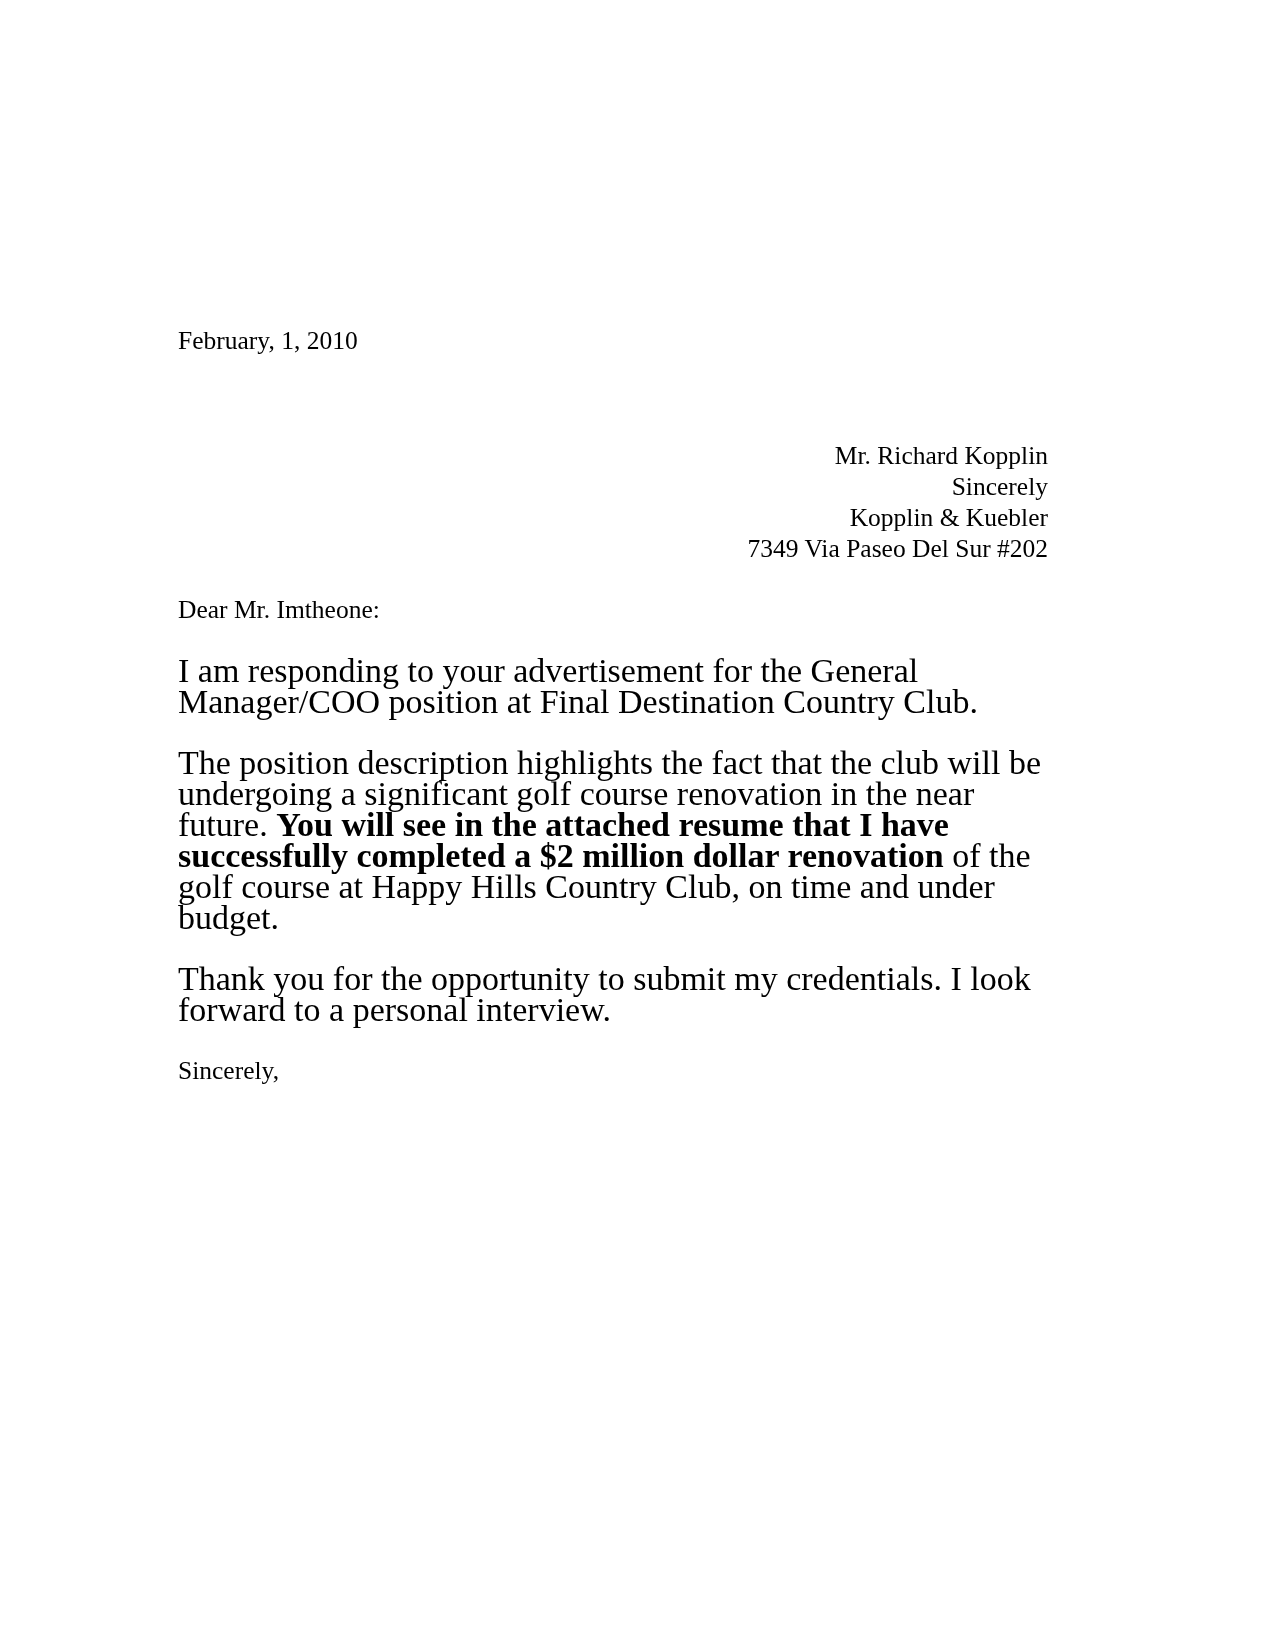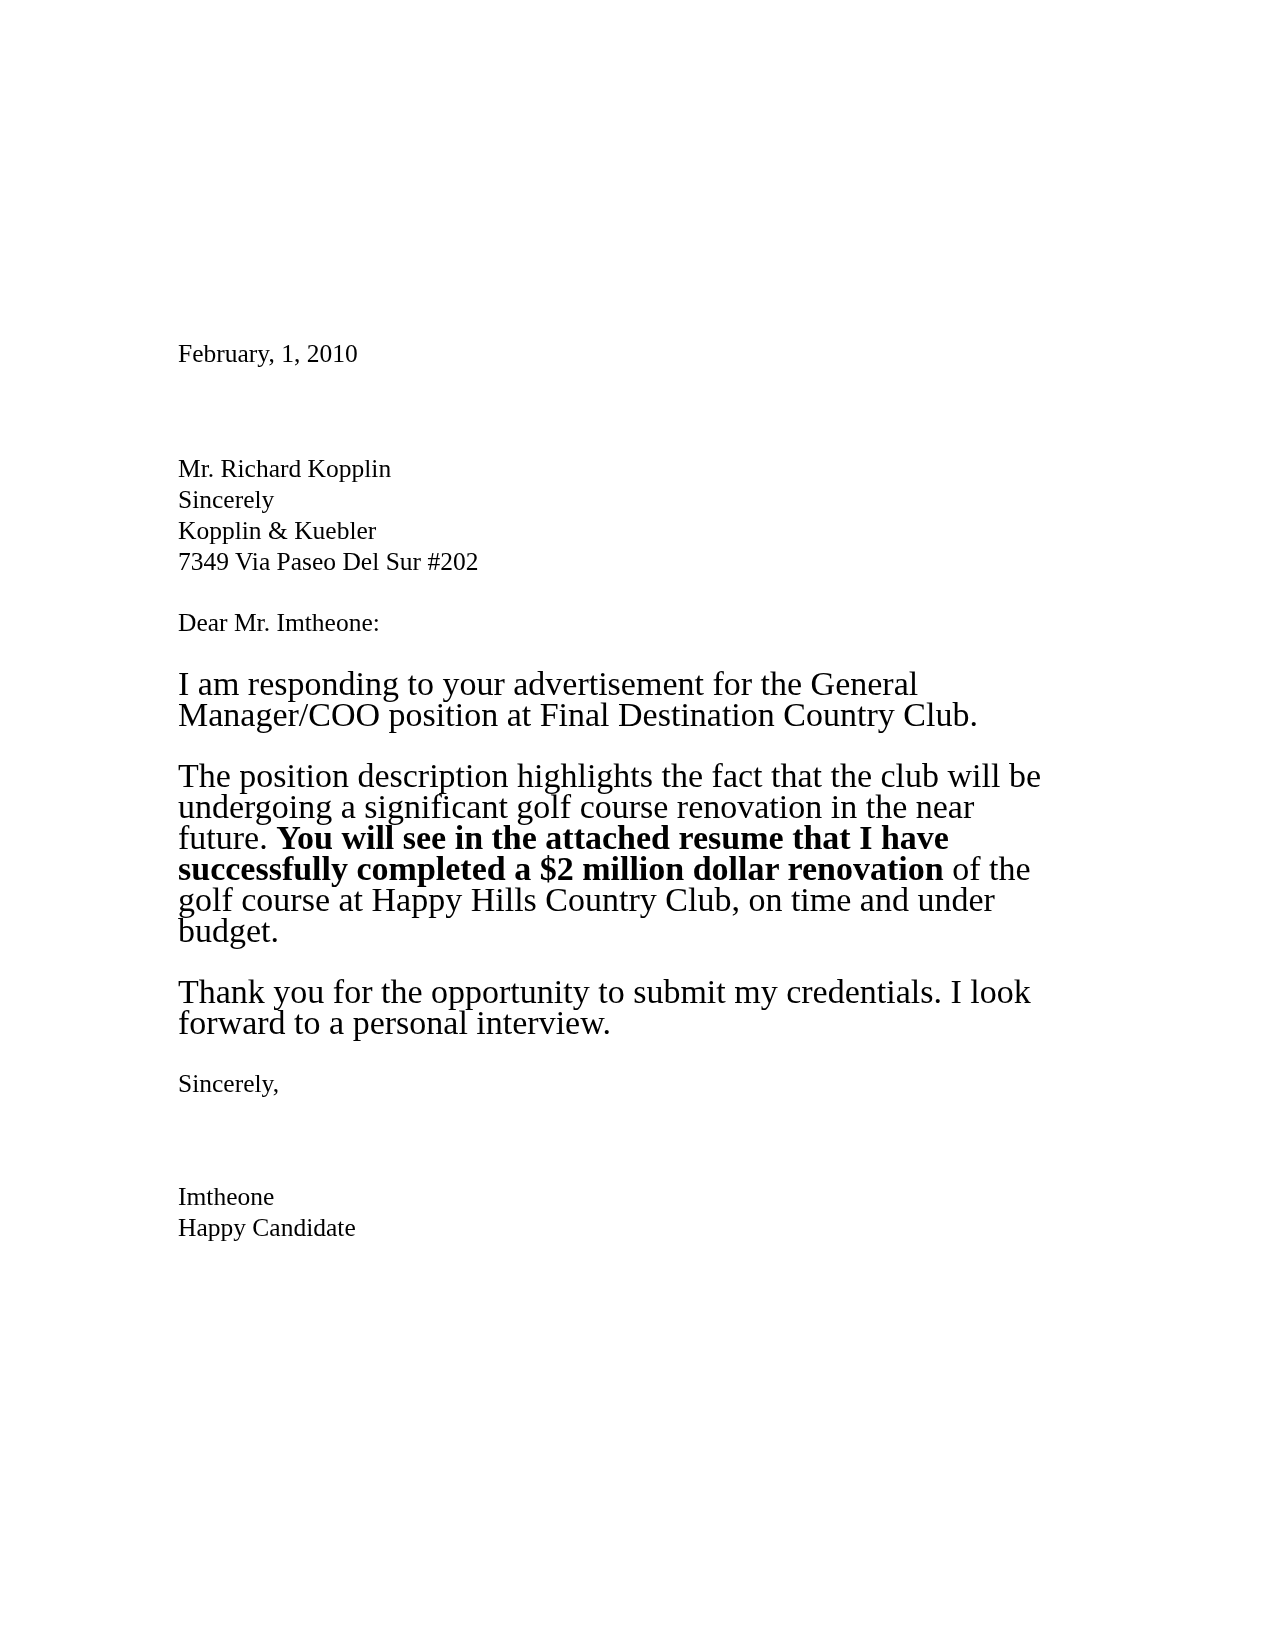--- a/index.html
+++ b/index.html
@@ -15,35 +15,35 @@
     color: #000000;
     overflow: hidden;
   }
   .page {
     position: absolute;
     top: 0;
     left: 0;
     width: 1275px;
     height: 1446px;
     background: #ffffff;
-    margin-top: 13px;
   }
   .letter-body {
     position: absolute;
     left: 178px;
     top: 325px;
     width: 870px;
   }
   .line {
     font-size: 25.5px;
     line-height: 31px;
     white-space: pre-wrap;
   }
   .block {
     margin: 0;
+    text-align: right;
   }
   .para {
     font-size: 34px;
     line-height: 31px;
     margin: 0;
   }
   .gap-xl { height: 84px; }
   .gap-md { height: 30px; }
   .gap-sig { height: 82px; }
   .bold { font-weight: bold; }
@@ -82,19 +82,15 @@
     <div class="gap-md"></div>
 
     <p class="para">Thank you for the opportunity to submit my credentials.  I look forward to a personal interview.</p>
 
     <div class="gap-md"></div>
 
     <div class="line">Sincerely,</div>
 
     <div class="gap-sig"></div>
 
-    <div class="block">
-      <div class="line">Imtheone</div>
-      <div class="line">Happy Candidate</div>
-    </div>
 
   </div>
 </div>
 
 </body></html>

